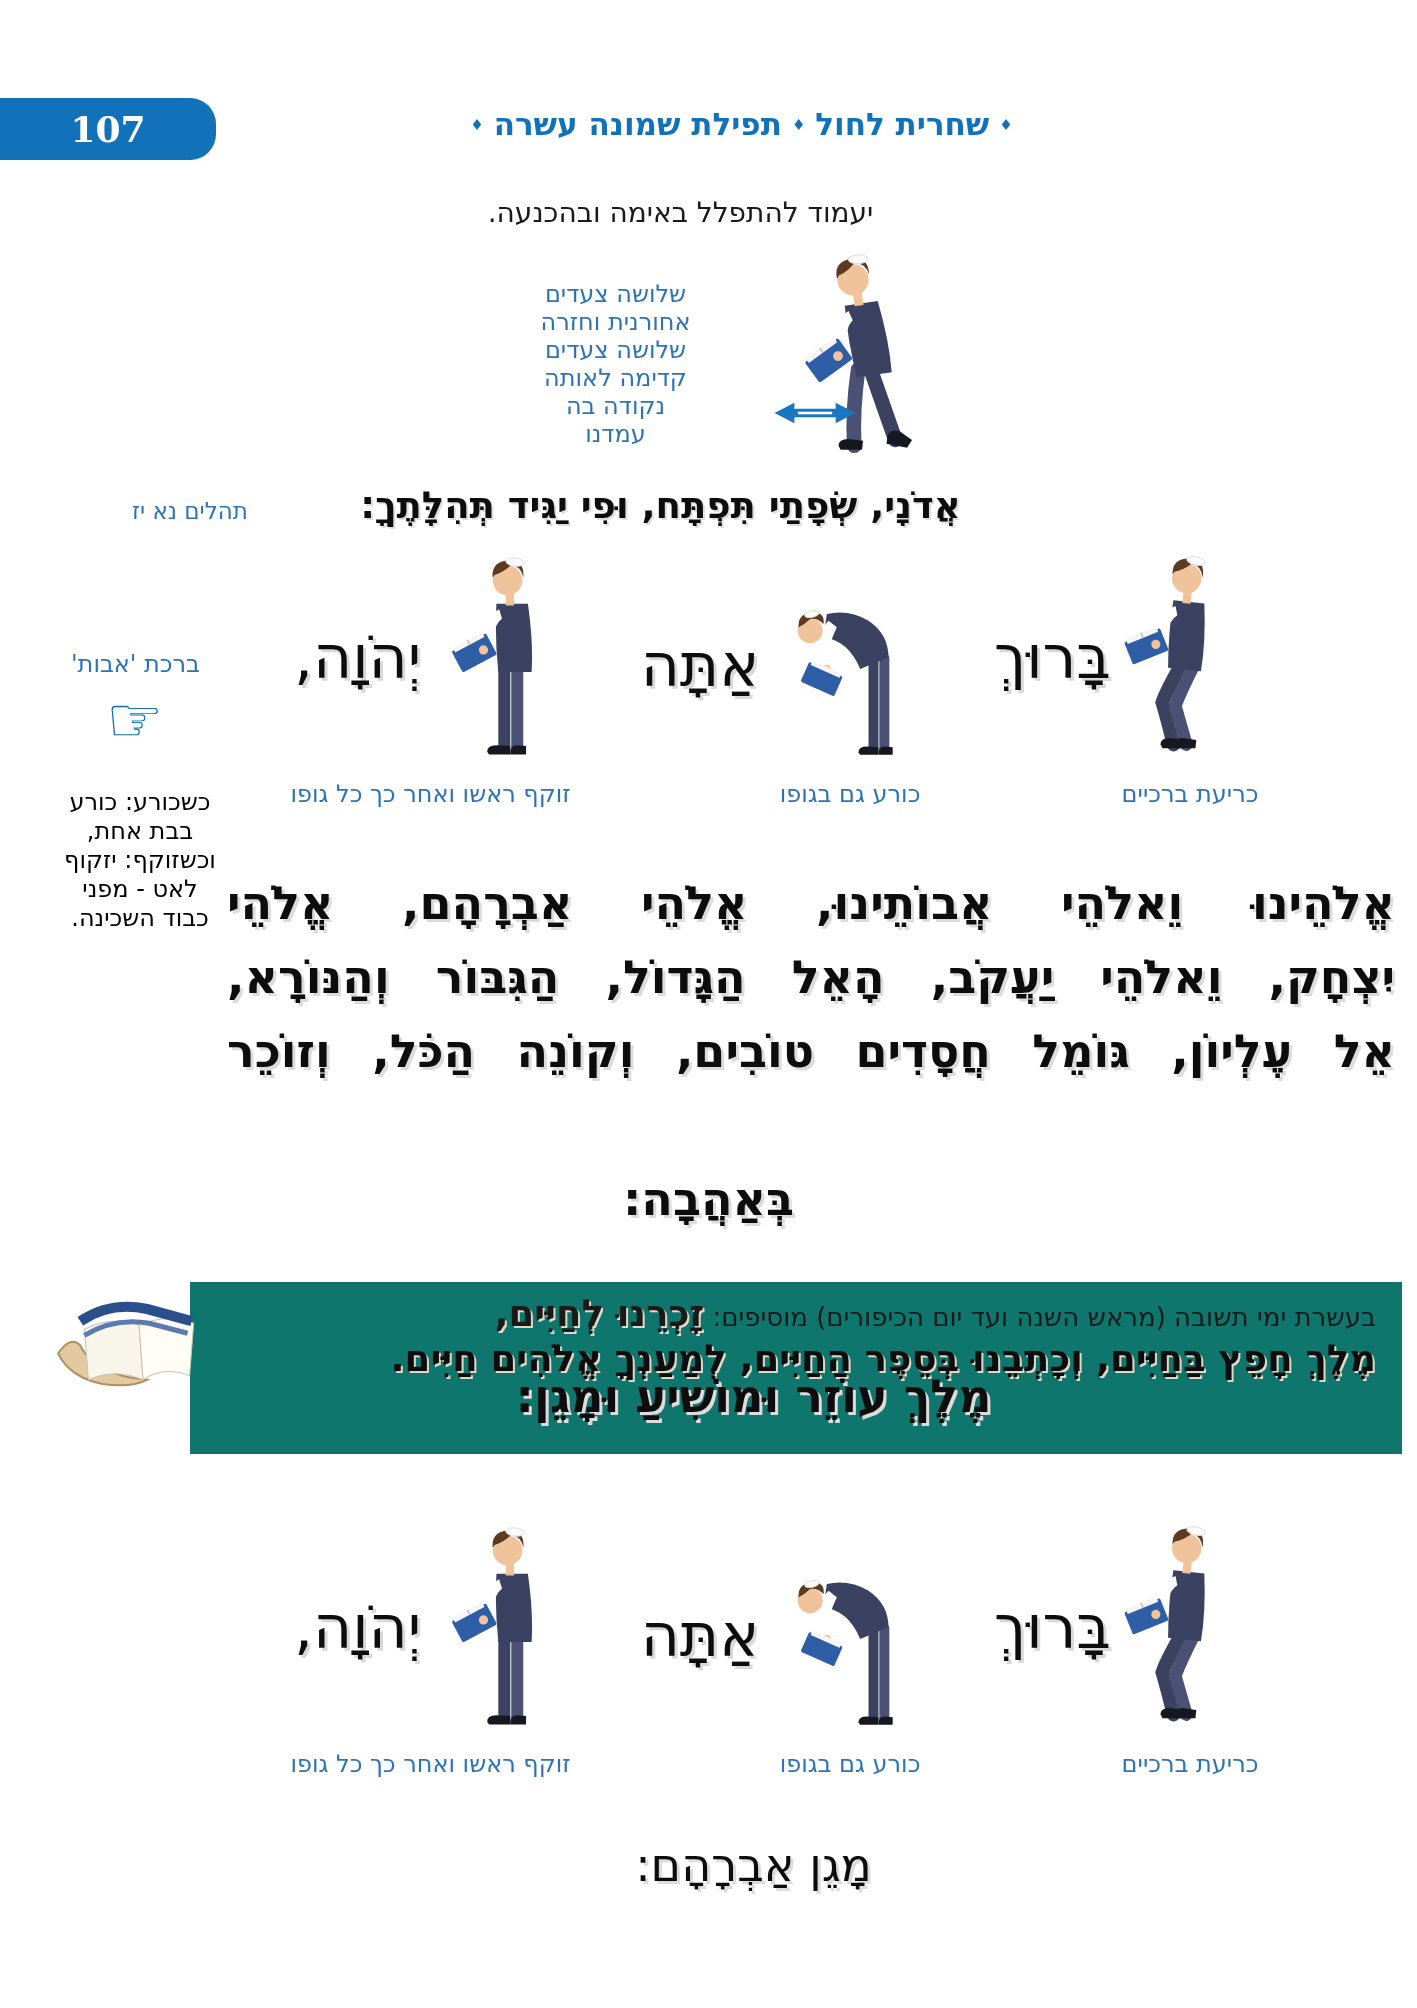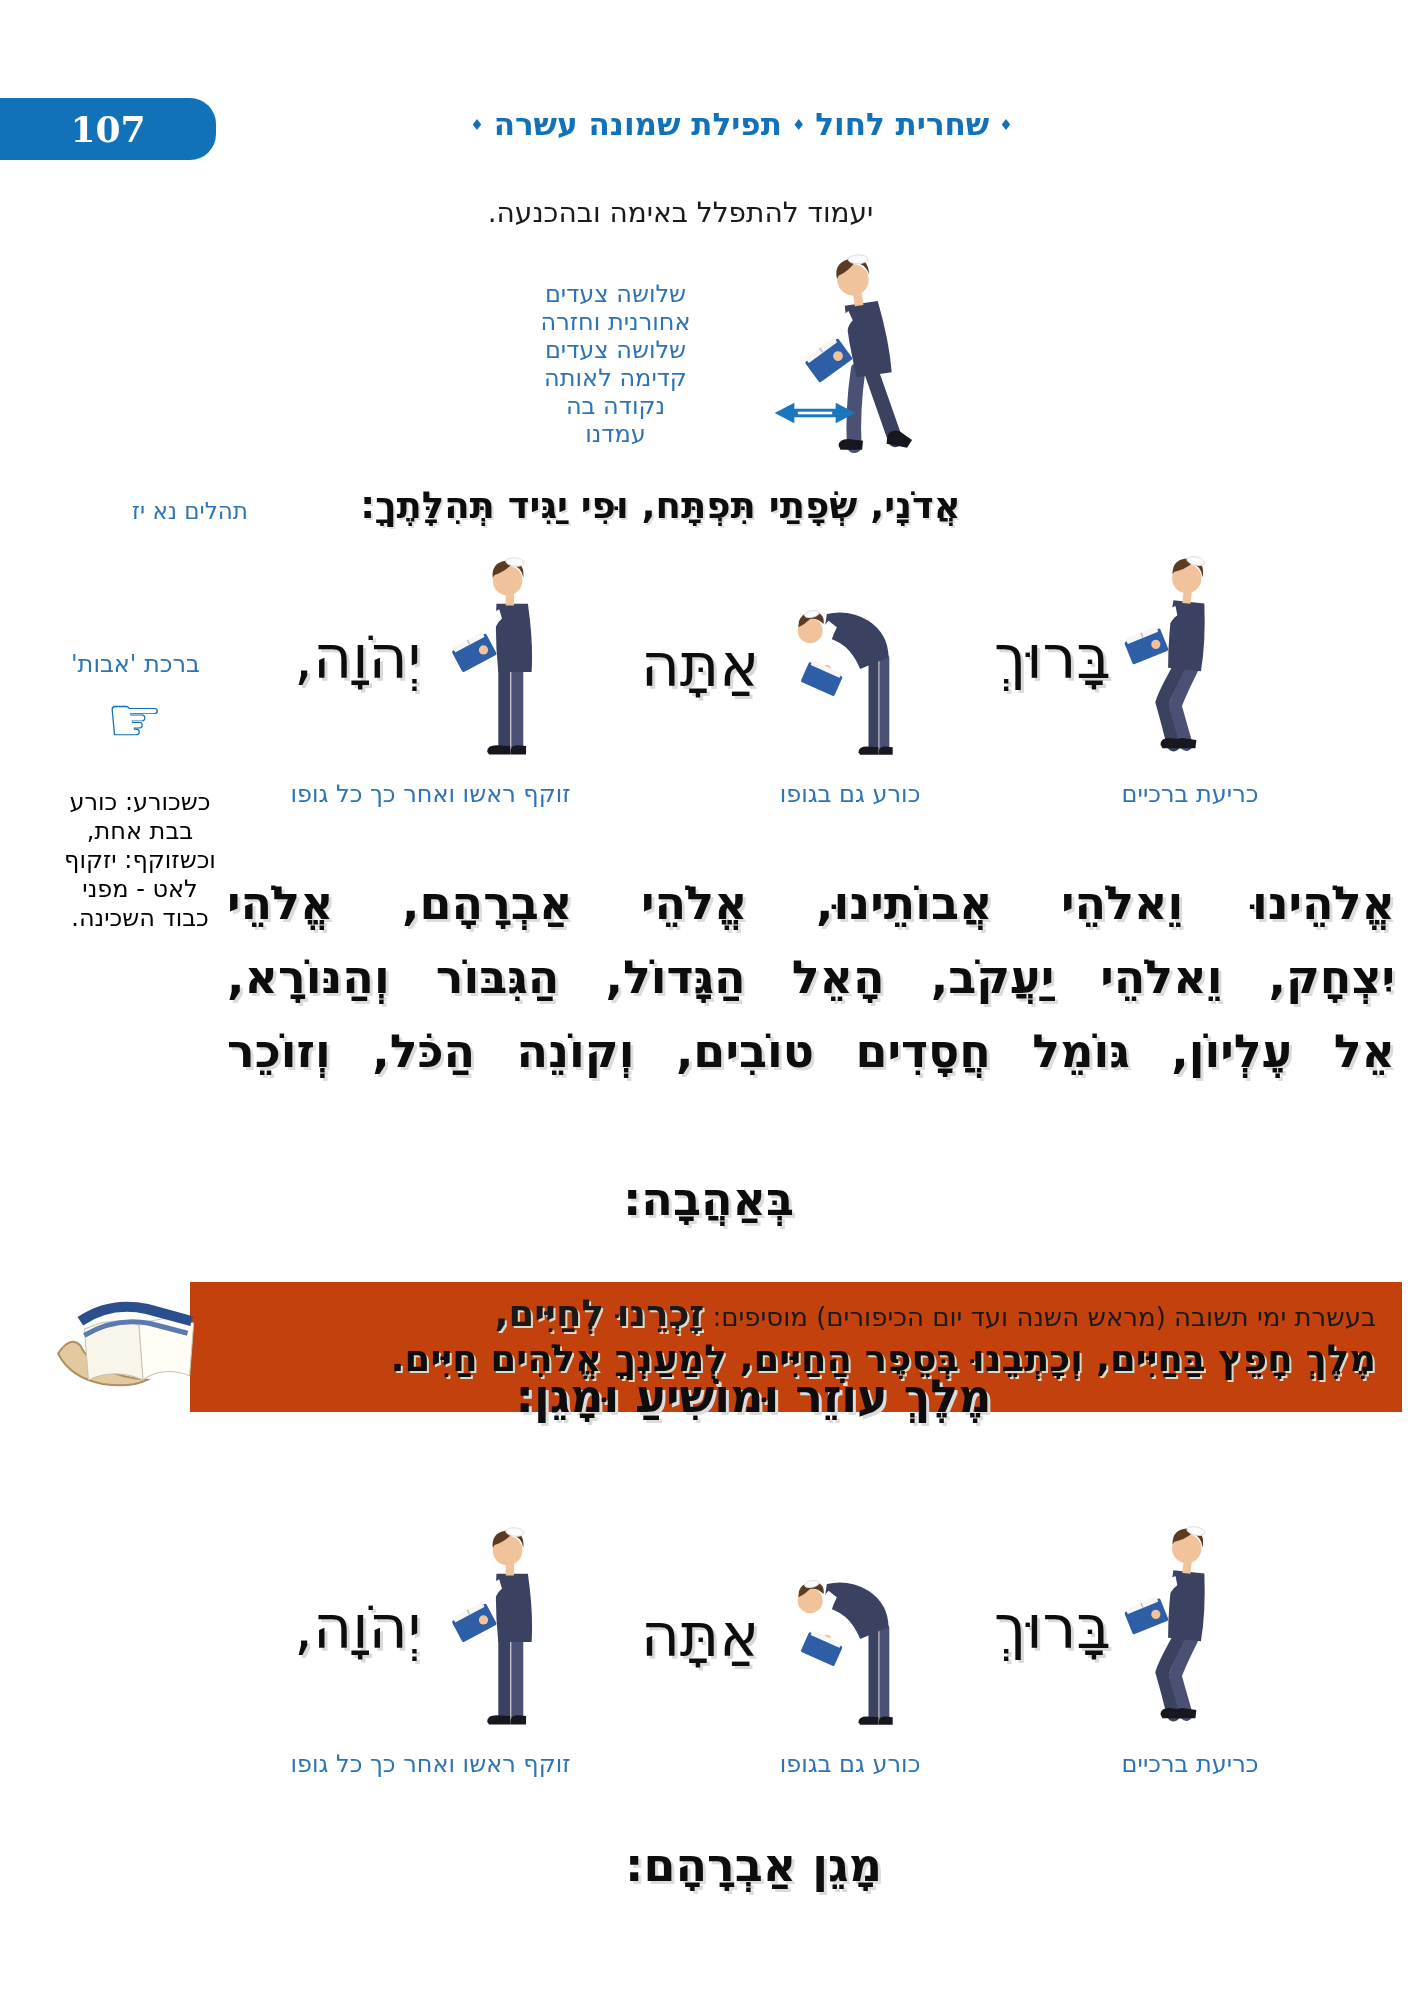--- a/index.html
+++ b/index.html
@@ -45,30 +45,30 @@
               text-shadow:3px 3px 0 #d9d9d9; white-space:nowrap; }
   .caption  { color:#2E74B5; font-size:24px; text-align:center; white-space:nowrap; }
 
   .par { left:185px; top:866px; width:1210px; }
   .par-line { height:74px; line-height:74px; font-size:46px; font-weight:bold;
               text-shadow:3px 3px 0 #dcdcdc; white-space:nowrap; }
   .justify { text-align:justify; text-align-last:justify; text-justify:inter-word; white-space:normal;margin-left:42px; }
   .line-center { top:1162px; left:0; right:0; text-align:center;
                  font-size:46px; font-weight:bold; line-height:74px; text-shadow:3px 3px 0 #dcdcdc; }
 
-  .insert-box { left:190px; top:1282px; width:1212px; height:130px;
-                background:#c2410c; padding:10px 26px 0 20px; }
+  .insert-box { left:190px; top:1282px; width:1212px; height:172px;
+                background:#0f766e; padding:10px 26px 0 20px; }
   .box-l1 { font-size:26px; color:#1a1a1a; }
   .box-bold { font-size:37px; font-weight:bold; text-shadow:2px 2px 0 #ddd9c8; }
   .box-l2 { margin-top:2px; font-size:37px; font-weight:bold; text-shadow:2px 2px 0 #ddd9c8; }
 
   .melech { top:1369px; left:90px; right:0; text-align:center;
             font-size:46px; font-weight:bold; text-shadow:3px 3px 0 #dcdcdc; }
   .magen  { top:1838px; left:90px; right:0; text-align:center;
-            font-size:46px; font-weight:bold; text-shadow:3px 3px 0 #dcdcdc; }
+            font-size:46px; font-weight:normal; text-shadow:3px 3px 0 #dcdcdc; }
 </style>
 </head>
 <body>
 
 <div class="page">
 
   <svg class="defs" aria-hidden="true">
     <defs>
       <g id="torso-read">
         <path d="M54 58 L88 58 Q94 100 92 132 L56 132 Q52 94 54 58 Z" fill="#3B4161"></path>

